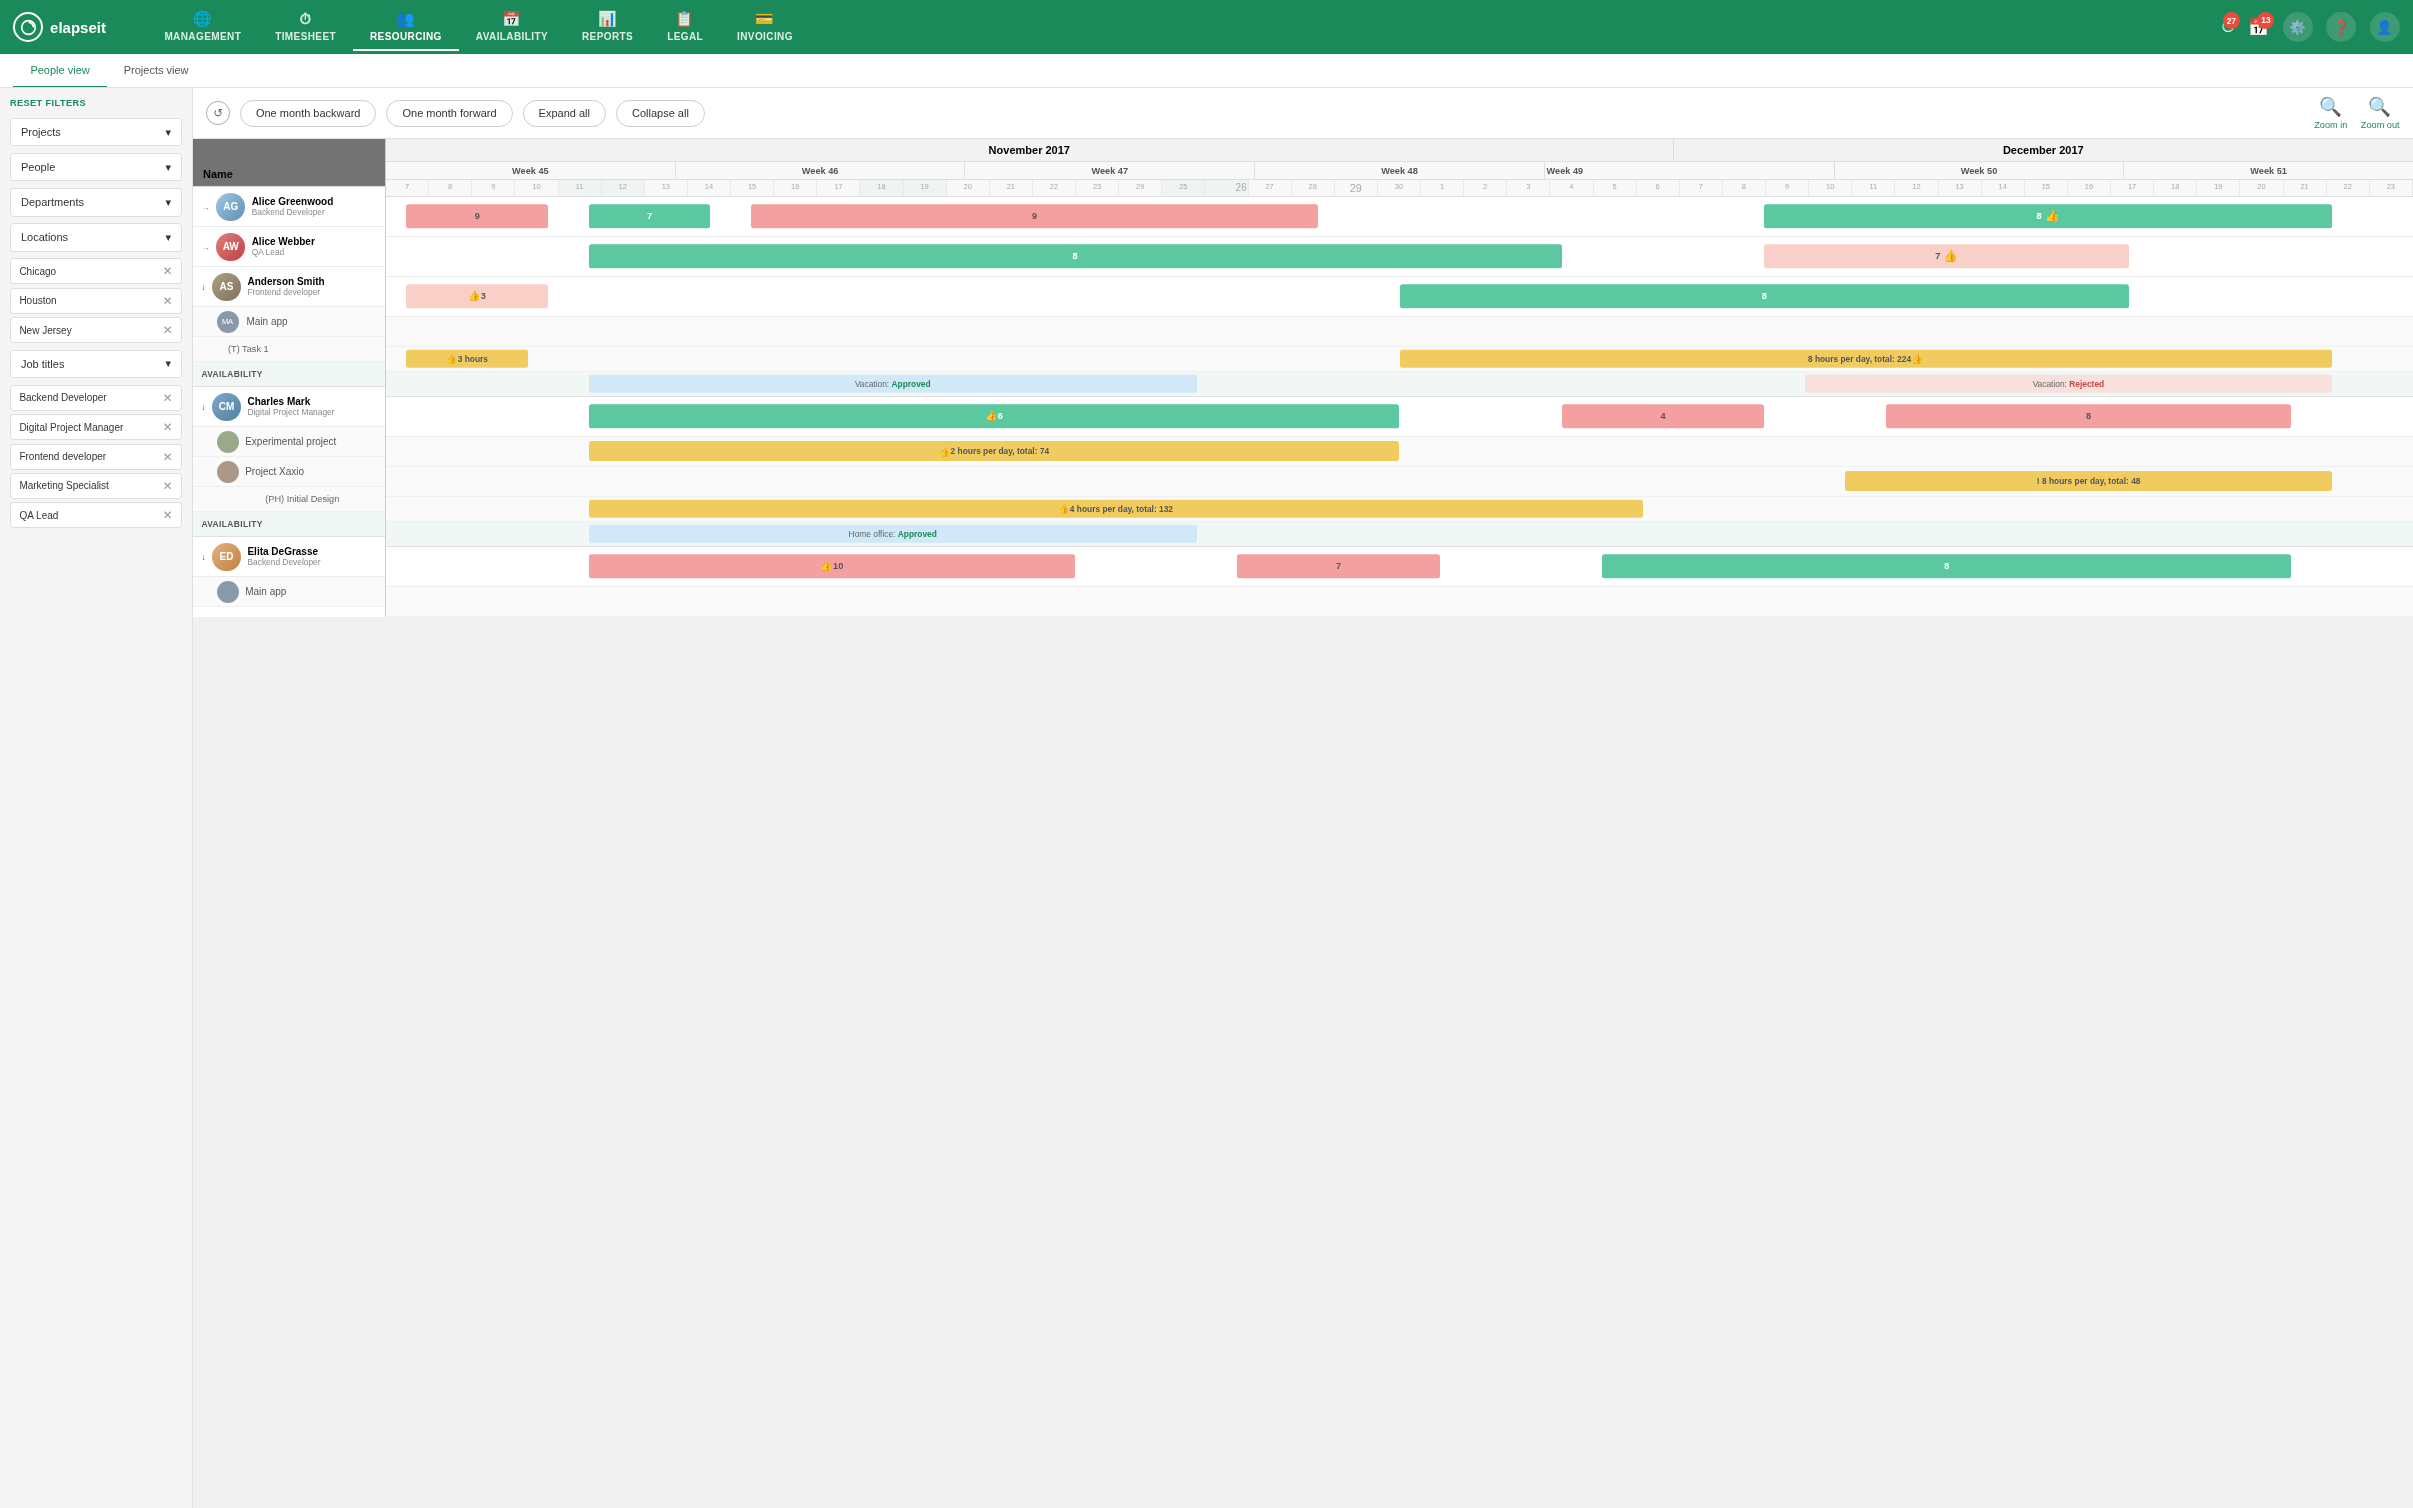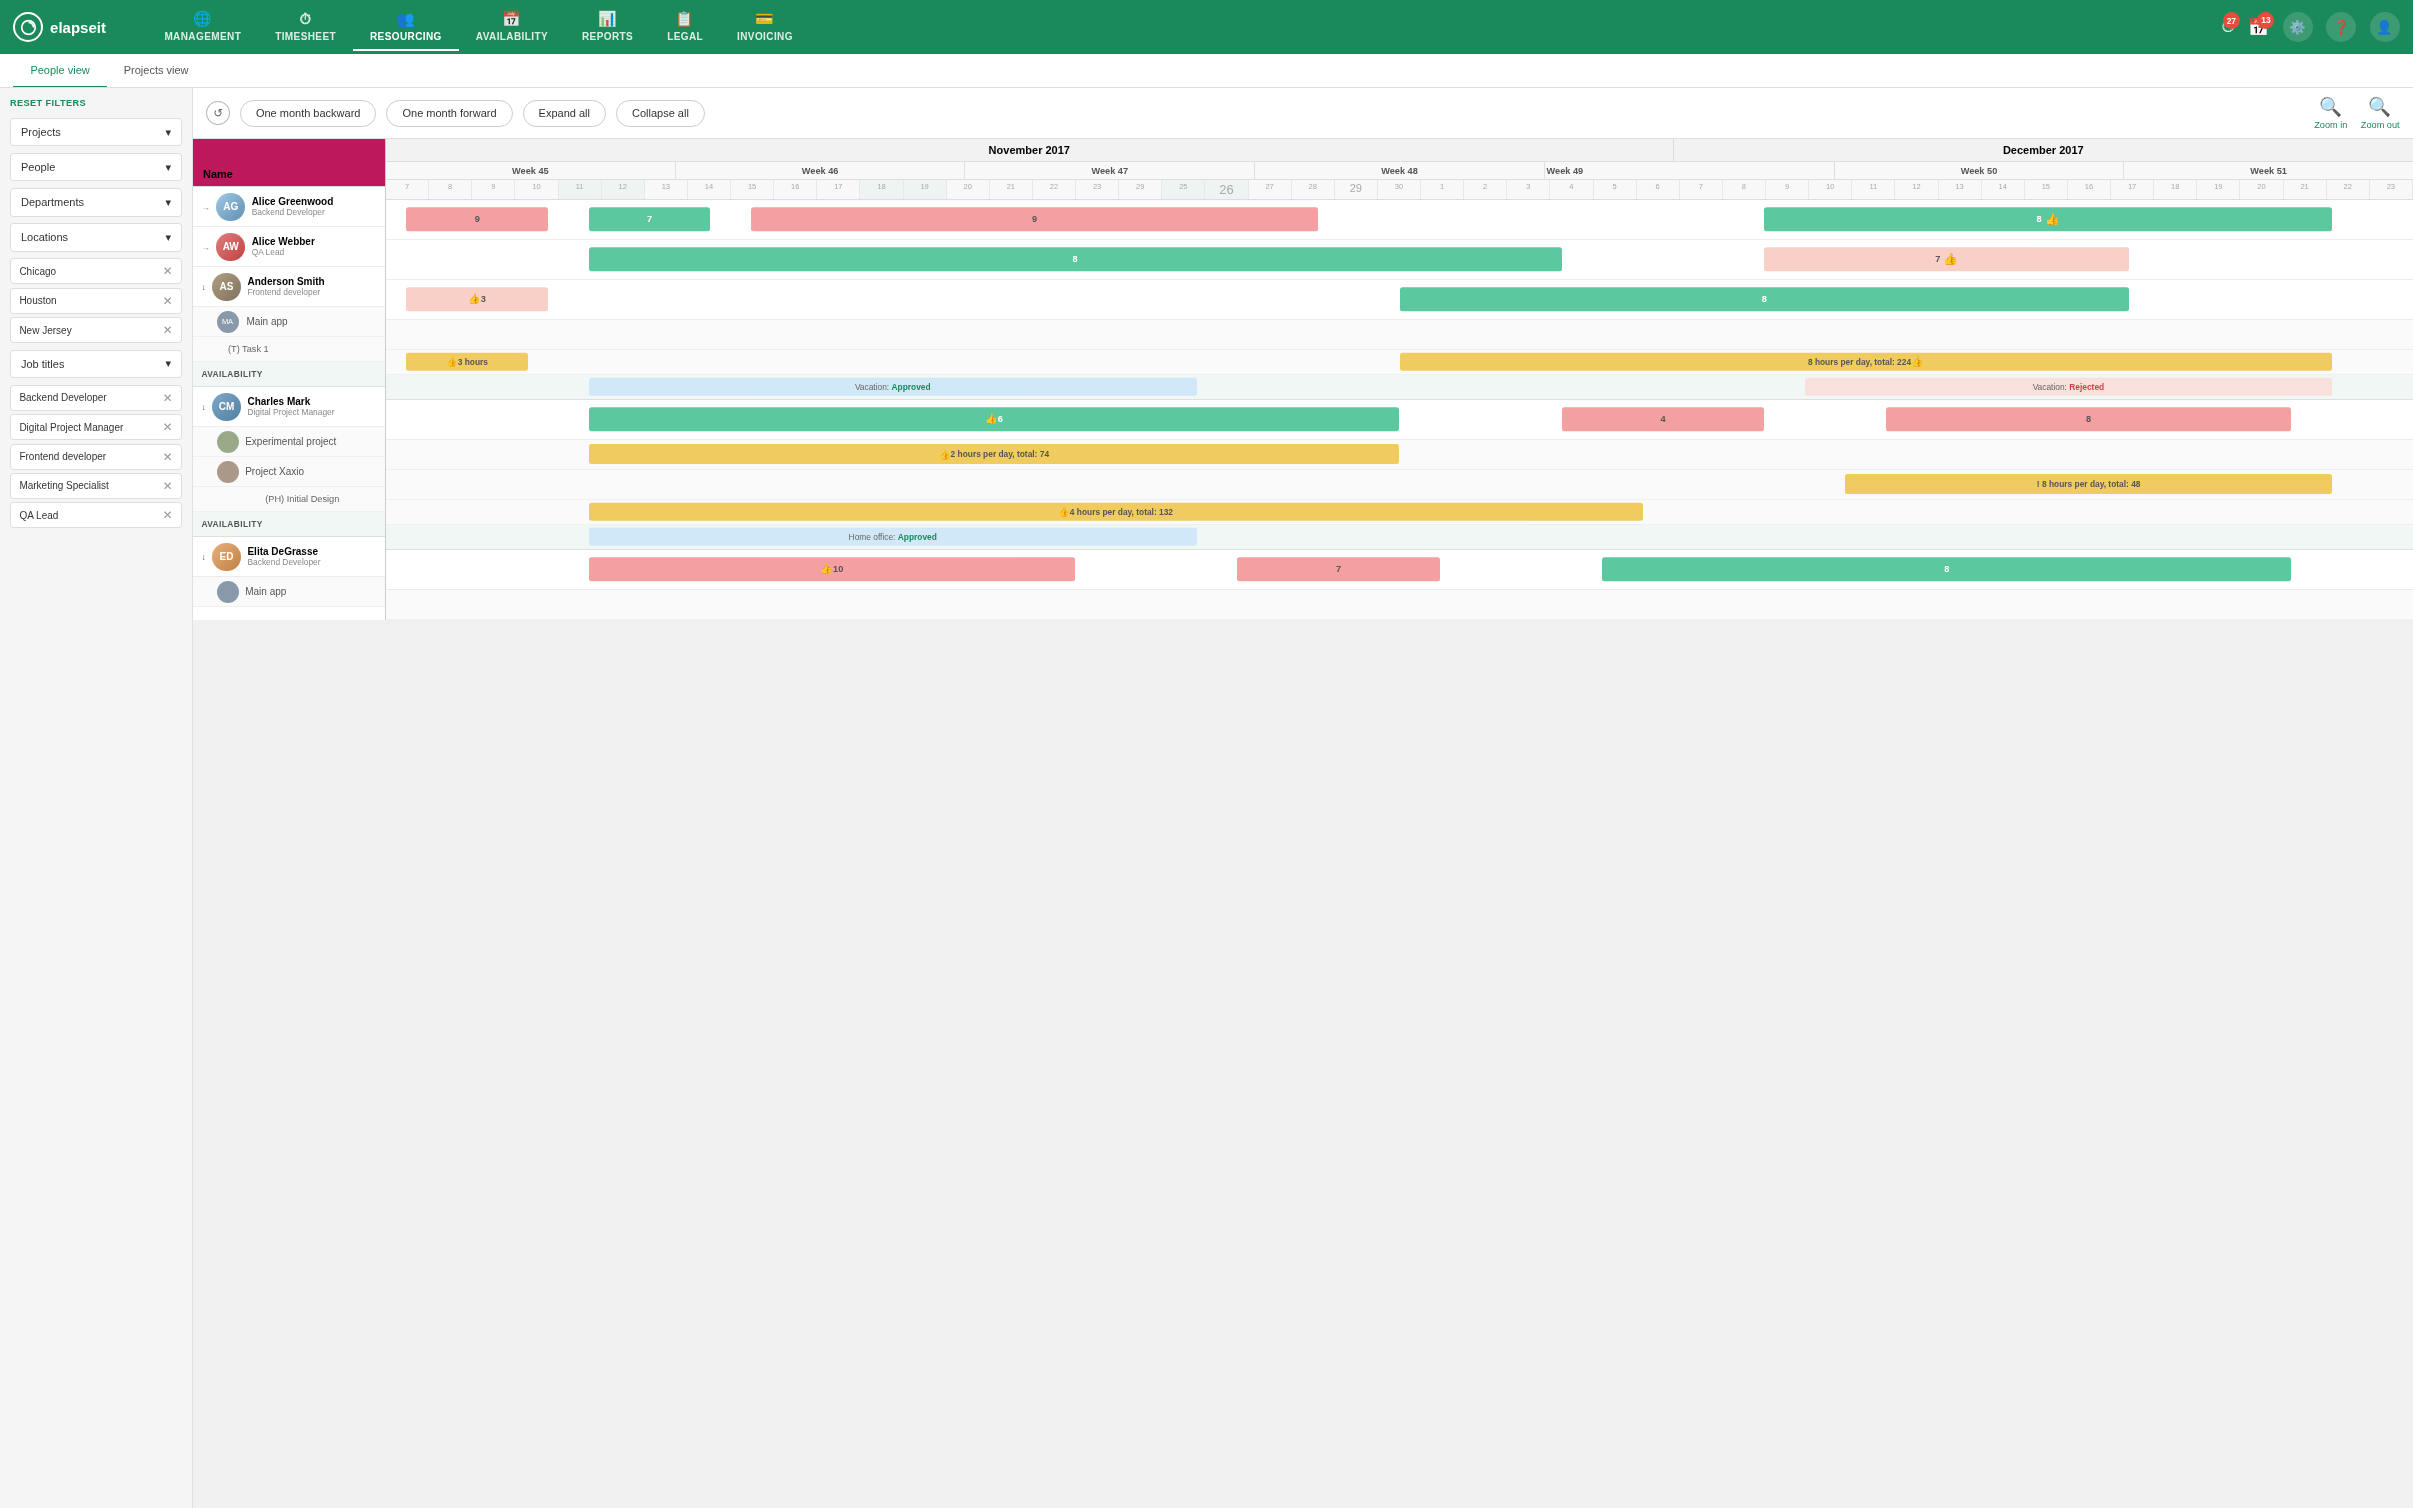--- a/index.html
+++ b/index.html
@@ -198,21 +198,21 @@
           <span class="zoom-icon" style="color:#1a8a5a;font-size:18.4px;">🔍</span>
           <span style="color:#1a8a5a;font-size:9.2px;">Zoom out</span>
         </div>
       </div>
     </div>
 
     <div style="display:flex; overflow:hidden;">
 
       <div style="width:193px;flex-shrink:0;border-right:1.7px solid #ccc;background:#fff;">
 
-        <div style="height:48px;background:#be185d;border-bottom:0.8px solid #ddd;display:flex;align-items:flex-end;padding:6.7px 10px;font-weight:700;font-size:11px;">
+        <div style="height:48px;background:#737373;border-bottom:0.8px solid #ddd;display:flex;align-items:flex-end;padding:6.7px 10px;font-weight:700;font-size:11px;">
           <span>Name</span>
         </div>
 
         <div style="display:flex;align-items:center;gap:6.7px;padding:7.5px 8.4px;border-bottom:0.8px solid #ececec;height:40px;">
           <span style="font-size:8.4px;color:#888;">→</span>
           <div style="width:28.5px;height:28.5px;border-radius:50%;background:linear-gradient(135deg,#a0c8e8,#6090b0);flex-shrink:0;display:flex;align-items:center;justify-content:center;color:#fff;font-size:10px;font-weight:bold;">AG</div>
           <div>
             <div style="font-weight:600;font-size:10px;">Alice Greenwood</div>
             <div style="font-size:8.4px;color:#888;">Backend Developer</div>
           </div>
@@ -323,21 +323,21 @@
               <div style="flex: 1 1 0%; text-align: center; padding: 1.7px 0.8px; border-right: 0.8px solid rgb(232, 232, 232); font-size: 7.5px; color: rgb(170, 170, 170); min-width: 11.7px;">16</div>
               <div style="flex: 1 1 0%; text-align: center; padding: 1.7px 0.8px; border-right: 0.8px solid rgb(232, 232, 232); font-size: 7.5px; color: rgb(170, 170, 170); min-width: 11.7px;">17</div>
               <div style="flex: 1 1 0%; text-align: center; padding: 1.7px 0.8px; border-right: 0.8px solid rgb(232, 232, 232); font-size: 7.5px; color: rgb(170, 170, 170); min-width: 11.7px; background: rgba(100, 200, 150, 0.07);">18</div>
               <div style="flex: 1 1 0%; text-align: center; padding: 1.7px 0.8px; border-right: 0.8px solid rgb(232, 232, 232); font-size: 7.5px; color: rgb(170, 170, 170); min-width: 11.7px; background: rgba(100, 200, 150, 0.07);">19</div>
               <div style="flex: 1 1 0%; text-align: center; padding: 1.7px 0.8px; border-right: 0.8px solid rgb(232, 232, 232); font-size: 7.5px; color: rgb(170, 170, 170); min-width: 11.7px;">20</div>
               <div style="flex: 1 1 0%; text-align: center; padding: 1.7px 0.8px; border-right: 0.8px solid rgb(232, 232, 232); font-size: 7.5px; color: rgb(170, 170, 170); min-width: 11.7px;">21</div>
               <div style="flex: 1 1 0%; text-align: center; padding: 1.7px 0.8px; border-right: 0.8px solid rgb(232, 232, 232); font-size: 7.5px; color: rgb(170, 170, 170); min-width: 11.7px;">22</div>
               <div style="flex: 1 1 0%; text-align: center; padding: 1.7px 0.8px; border-right: 0.8px solid rgb(232, 232, 232); font-size: 7.5px; color: rgb(170, 170, 170); min-width: 11.7px;">23</div>
               <div style="flex: 1 1 0%; text-align: center; padding: 1.7px 0.8px; border-right: 0.8px solid rgb(232, 232, 232); font-size: 7.5px; color: rgb(170, 170, 170); min-width: 11.7px;">29</div>
               <div style="flex: 1 1 0%; text-align: center; padding: 1.7px 0.8px; border-right: 0.8px solid rgb(232, 232, 232); font-size: 7.5px; color: rgb(170, 170, 170); min-width: 11.7px; background: rgba(100, 200, 150, 0.07);">25</div>
-              <div style="flex: 1 1 0%; text-align: center; padding: 1.7px 0.8px; border-right: 0.8px solid rgb(232, 232, 232); font-size: 13px; color: rgb(170, 170, 170); min-width: 11.7px; background: rgba(100, 200, 150, 0.07);">26</div>
+              <div style="flex: 1 1 0%; text-align: right; padding: 1.7px 0.8px; border-right: 0.8px solid rgb(232, 232, 232); font-size: 10px; color: rgb(170, 170, 170); min-width: 11.7px; background: rgba(100, 200, 150, 0.07);">26</div>
               <div style="flex: 1 1 0%; text-align: center; padding: 1.7px 0.8px; border-right: 0.8px solid rgb(232, 232, 232); font-size: 7.5px; color: rgb(170, 170, 170); min-width: 11.7px;">27</div>
               <div style="flex: 1 1 0%; text-align: center; padding: 1.7px 0.8px; border-right: 0.8px solid rgb(232, 232, 232); font-size: 7.5px; color: rgb(170, 170, 170); min-width: 11.7px;">28</div>
               <div style="flex: 1 1 0%; text-align: center; padding: 1.7px 0.8px; border-right: 0.8px solid rgb(232, 232, 232); font-size: 11px; color: rgb(170, 170, 170); min-width: 11.7px;">29</div>
               <div style="flex: 1 1 0%; text-align: center; padding: 1.7px 0.8px; border-right: 0.8px solid rgb(232, 232, 232); font-size: 7.5px; color: rgb(170, 170, 170); min-width: 11.7px;">30</div>
               <div style="flex: 1 1 0%; text-align: center; padding: 1.7px 0.8px; border-right: 0.8px solid rgb(232, 232, 232); font-size: 7.5px; color: rgb(170, 170, 170); min-width: 11.7px;">1</div>
               <div style="flex: 1 1 0%; text-align: center; padding: 1.7px 0.8px; border-right: 0.8px solid rgb(232, 232, 232); font-size: 7.5px; color: rgb(170, 170, 170); min-width: 11.7px;">2</div>
               <div style="flex: 1 1 0%; text-align: center; padding: 1.7px 0.8px; border-right: 0.8px solid rgb(232, 232, 232); font-size: 7.5px; color: rgb(170, 170, 170); min-width: 11.7px;">3</div>
               <div style="flex: 1 1 0%; text-align: center; padding: 1.7px 0.8px; border-right: 0.8px solid rgb(232, 232, 232); font-size: 7.5px; color: rgb(170, 170, 170); min-width: 11.7px;">4</div>
               <div style="flex: 1 1 0%; text-align: center; padding: 1.7px 0.8px; border-right: 0.8px solid rgb(232, 232, 232); font-size: 7.5px; color: rgb(170, 170, 170); min-width: 11.7px;">5</div>
               <div style="flex: 1 1 0%; text-align: center; padding: 1.7px 0.8px; border-right: 0.8px solid rgb(232, 232, 232); font-size: 7.5px; color: rgb(170, 170, 170); min-width: 11.7px;">6</div>

